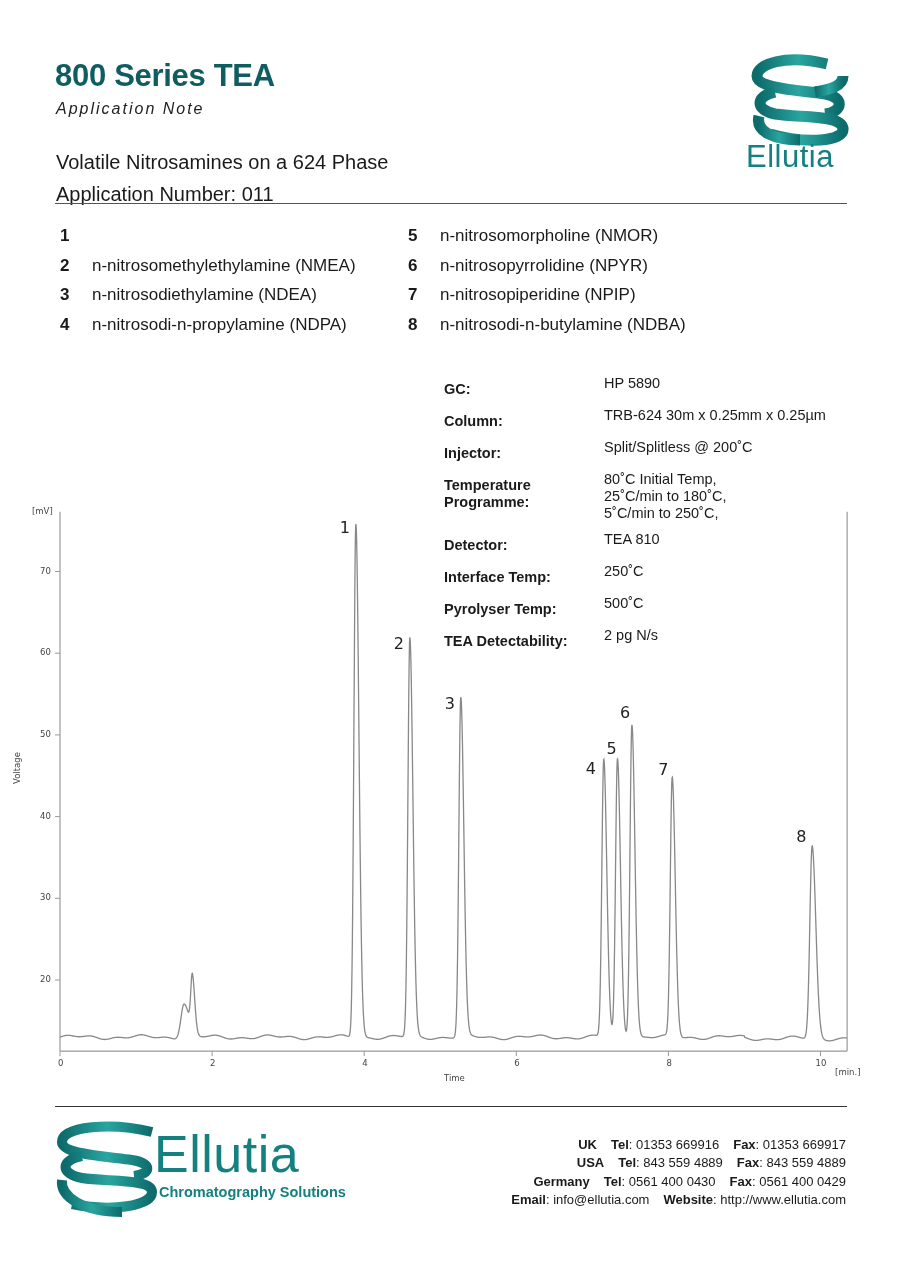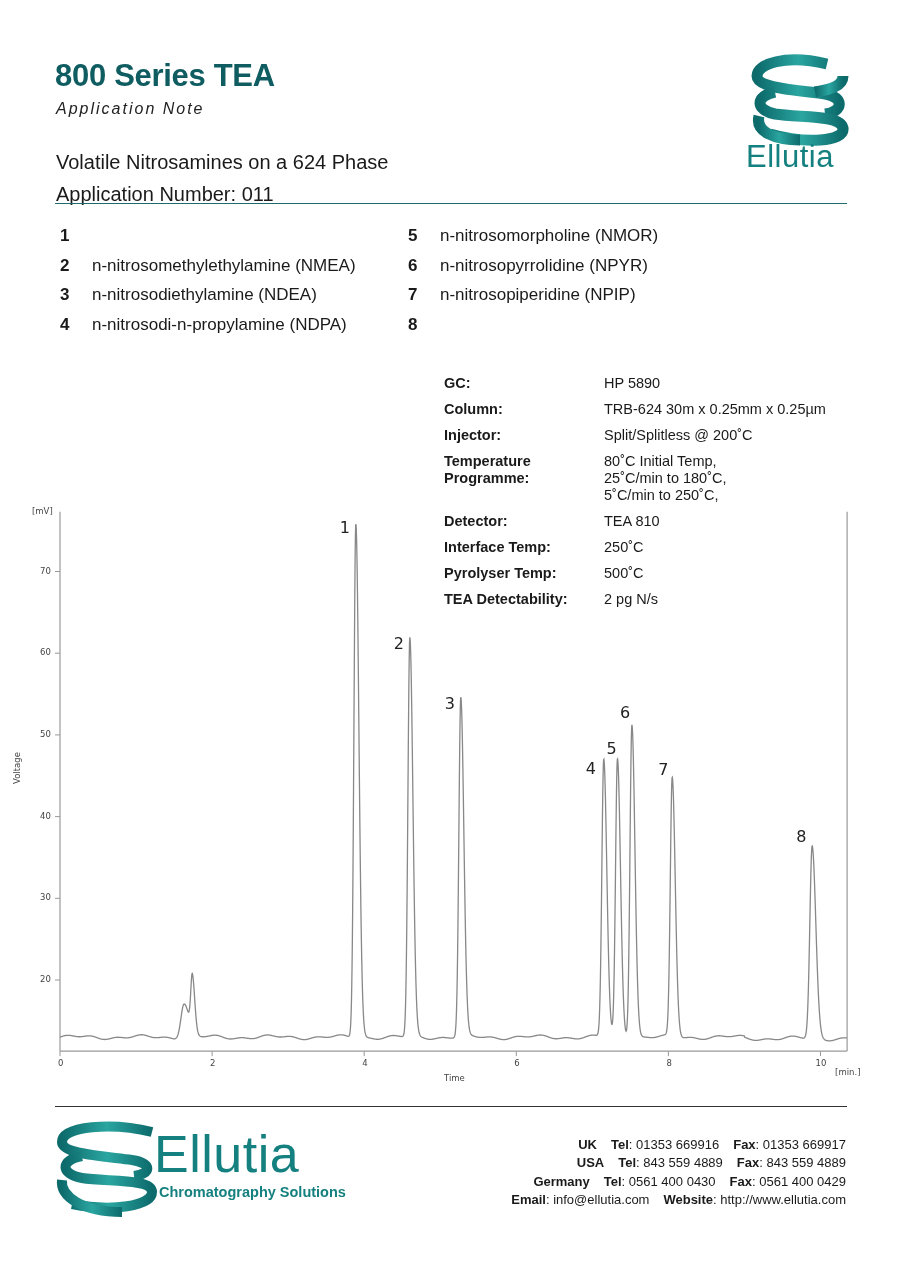--- a/index.html
+++ b/index.html
@@ -19,21 +19,21 @@
   .logo-top-text { position: absolute; left: 746px; top: 139px; font-size: 31px; color: #14807f; letter-spacing: 0.5px; }
 
   .compounds { position: absolute; top: 226px; font-size: 17px; color: #1a1a1a; }
   .compounds.left { left: 60px; }
   .compounds.right { left: 408px; }
   .compound { height: 29.5px; display: flex; align-items: baseline; }
   .compound .num { width: 32px; font-weight: bold; }
 
   .conditions { position: absolute; left: 444px; top: 375px; font-size: 14.5px; }
   .cond-row { display: flex; margin-bottom: 9px; line-height: 17px; }
-  .cond-row .lbl { width: 140px; font-weight: bold; }
+  .cond-row .lbl { width: 140px; font-weight: bold; margin-top: 6px; }
   .cond-row .val { white-space: pre-line; margin-left: 20px; }
 
   .chart { position: absolute; left: 0; top: 490px; width: 900px; height: 600px; }
   .chart svg { position: absolute; left: 0; top: 0; }
   .peak-label { position: absolute; font-size: 16px; color: #222; font-family: "DejaVu Sans", sans-serif; }
   .tick-label { position: absolute; font-size: 8.5px; color: #444; font-family: "DejaVu Sans", sans-serif; }
   .axis-title { position: absolute; font-size: 8.5px; color: #444; font-family: "DejaVu Sans", sans-serif; }
 
   .logo-bottom { position: absolute; left: 52px; top: 1120px; width: 112px; height: 100px; }
   .logo-bottom-text { position: absolute; left: 154px; top: 1128px; font-size: 52px; color: #14807f; letter-spacing: 0.5px; line-height: 52px; }
@@ -94,20 +94,21 @@
   <div class="compound">
       <span class="num">6</span>
       <span>n-nitrosopyrrolidine (NPYR)</span>
     </div>
   <div class="compound">
       <span class="num">7</span>
       <span>n-nitrosopiperidine (NPIP)</span>
     </div>
   <div class="compound">
       <span class="num">8</span>
+      <span>n-nitrosodi-n-butylamine (NDBA)</span>
     </div>
 </div>
 
 <div class="chart" id="chart">
   <svg id="chart-svg" width="900" height="600">
       <line x1="60" y1="21.859000000000037" x2="60" y2="561.079" stroke="#999" stroke-width="1.2"></line>
       <line x1="60" y1="561.079" x2="847.1175" y2="561.079" stroke="#999" stroke-width="1.2"></line>
       <line x1="847.1175" y1="21.859000000000037" x2="847.1175" y2="561.079" stroke="#999" stroke-width="1.2"></line>
       <line x1="55" y1="490" x2="60" y2="490" stroke="#999" stroke-width="1"></line>
       <line x1="55" y1="408.29999999999995" x2="60" y2="408.29999999999995" stroke="#999" stroke-width="1"></line>

